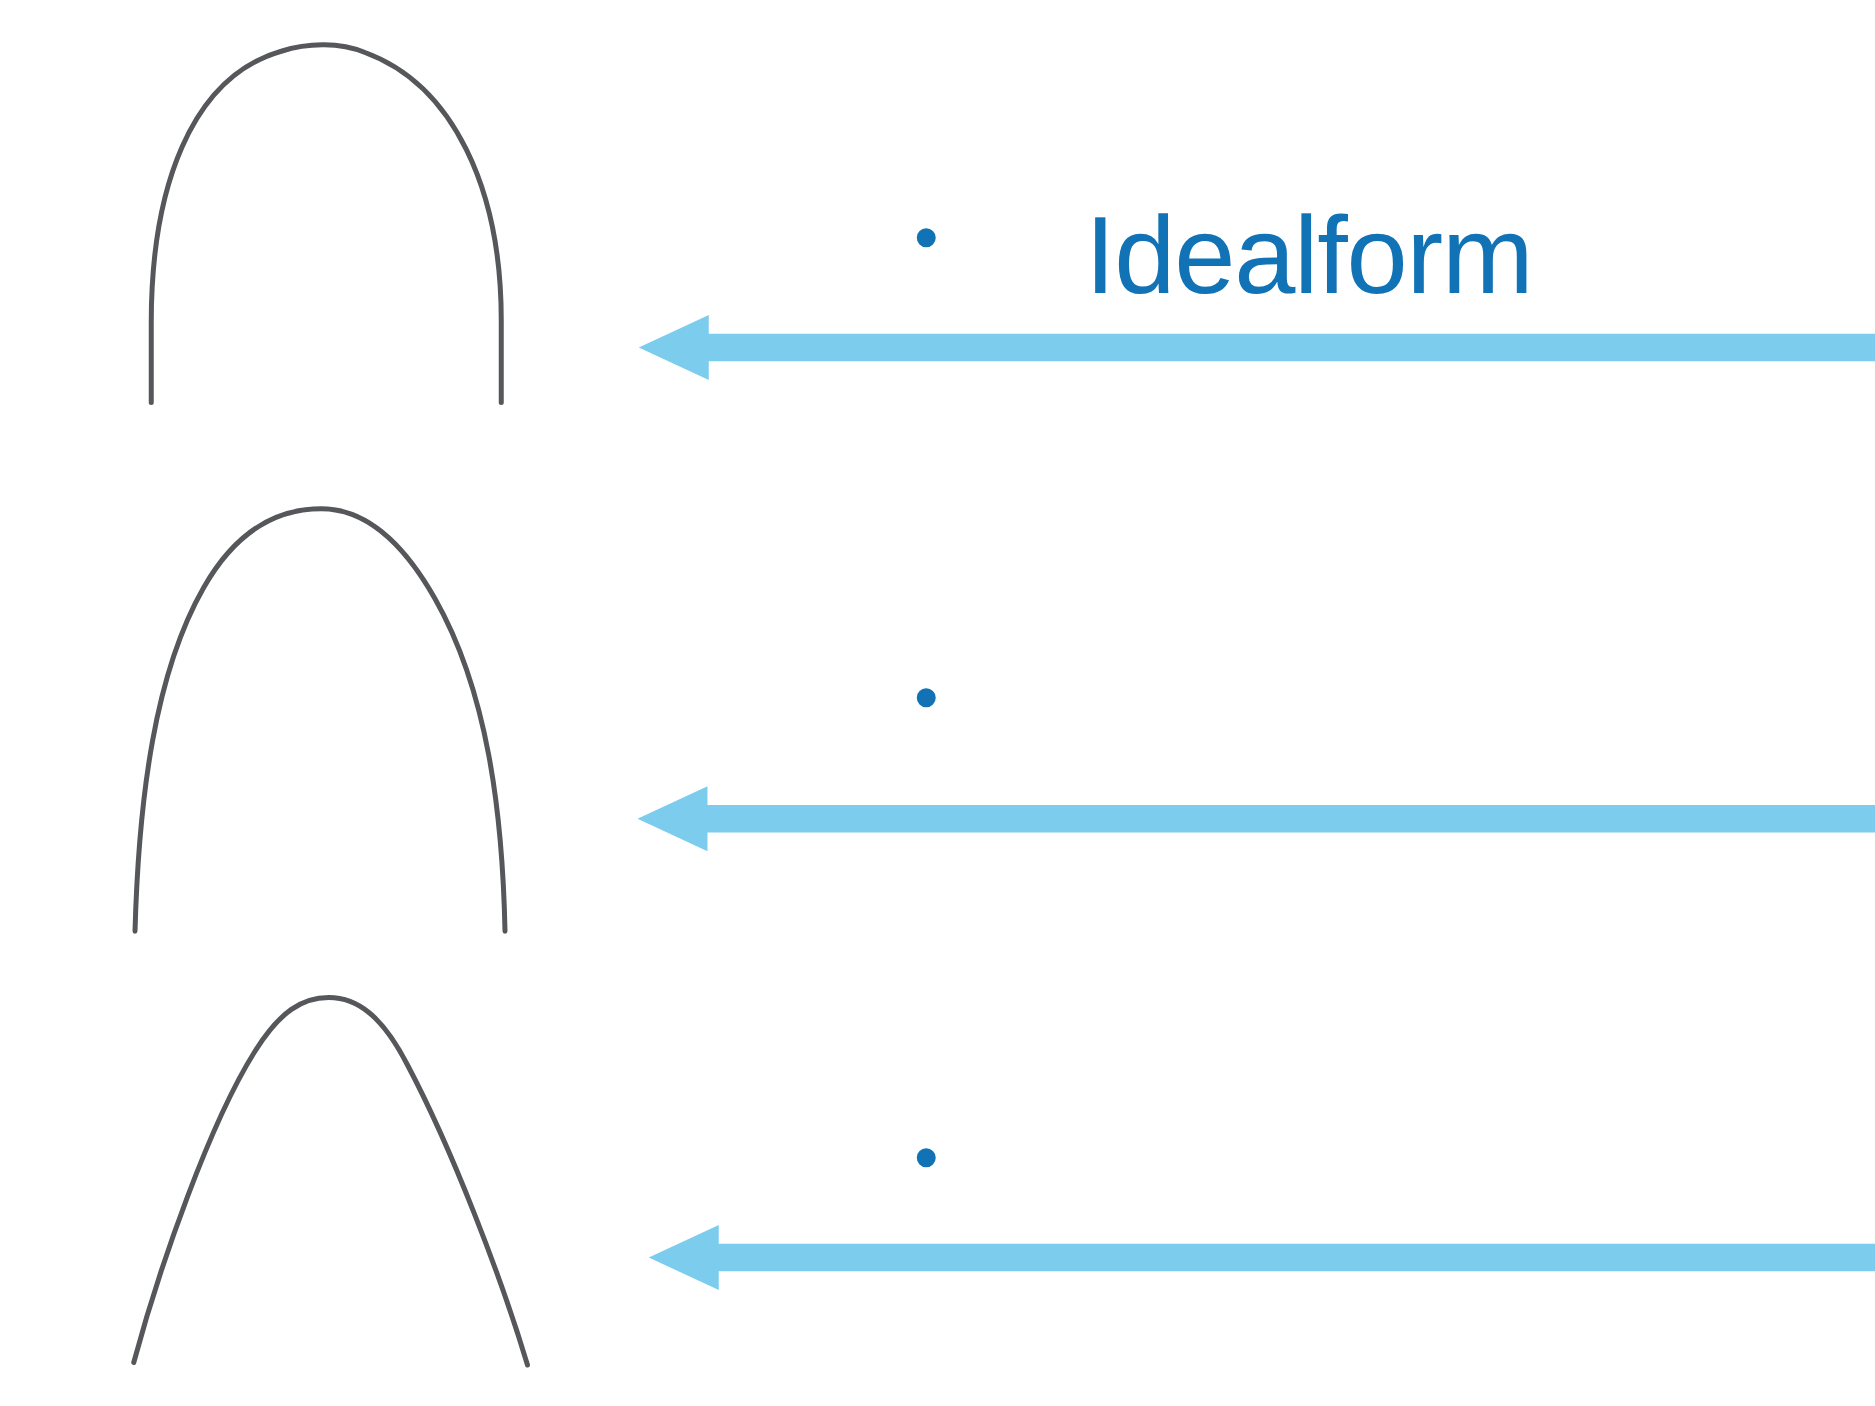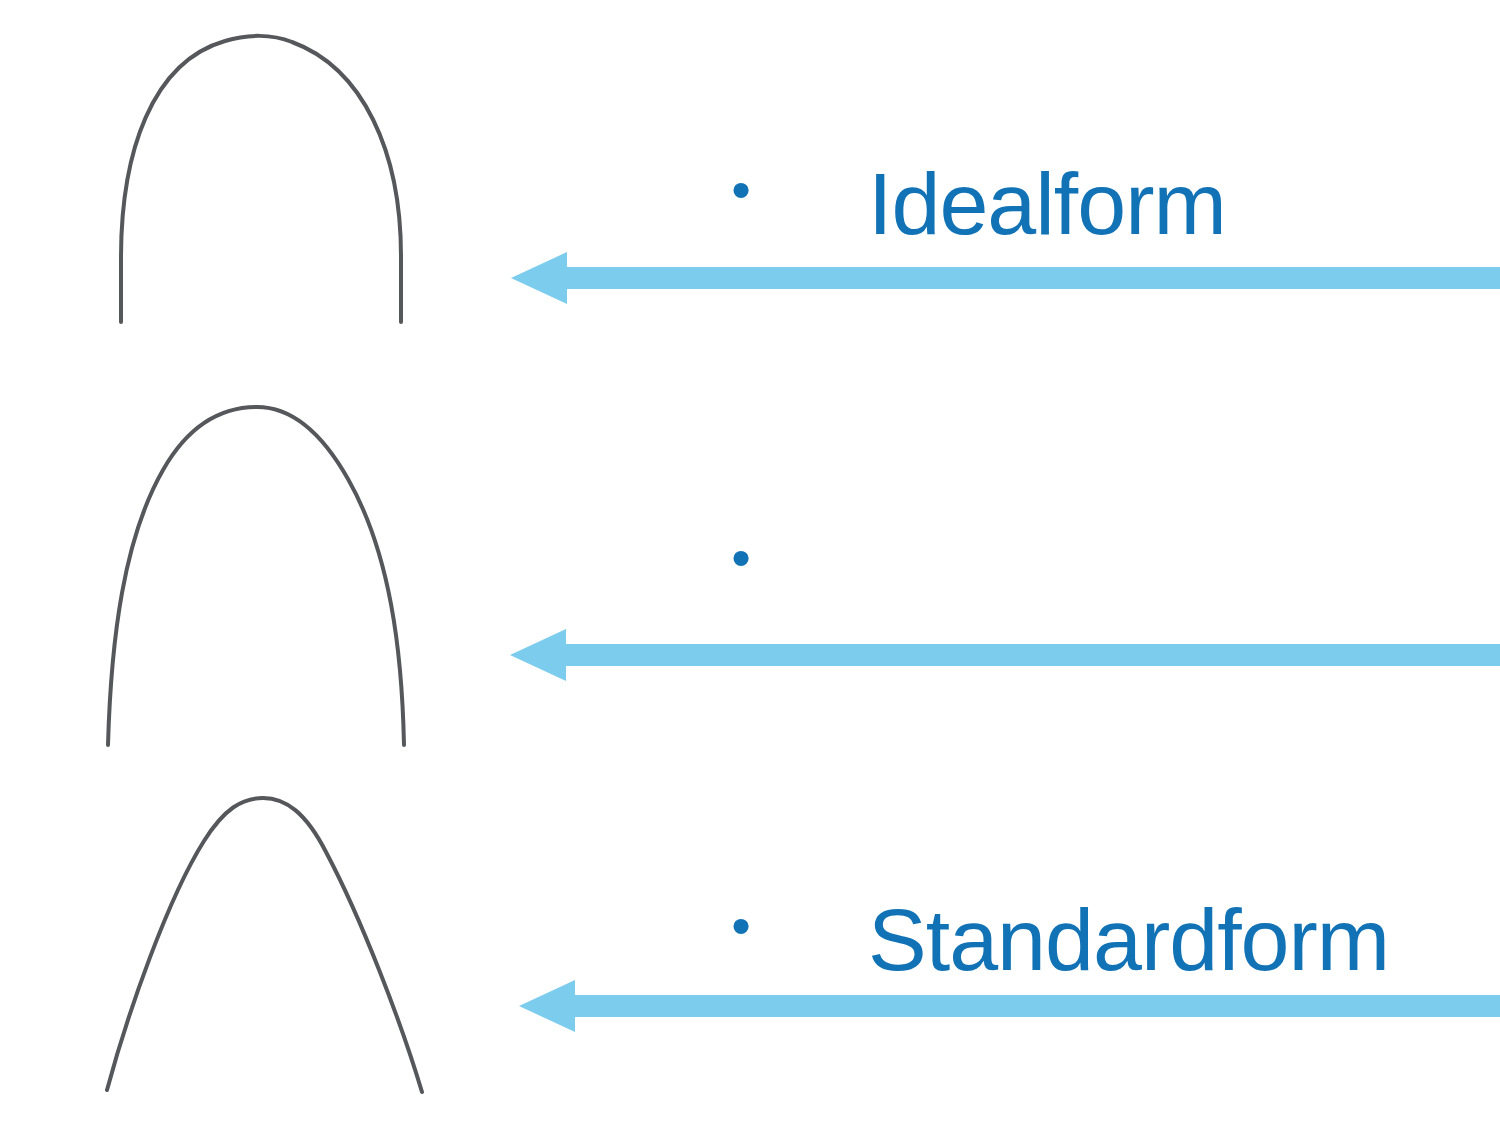--- a/index.html
+++ b/index.html
@@ -75,21 +75,20 @@
     <span class="bullet">•</span>
     <span class="label-text">Idealform</span>
   </div>
 
   <div class="label-row row-2">
     <span class="bullet">•</span>
   </div>
 
   <div class="label-row row-3">
     <span class="bullet">•</span>
-    <span class="label-text">Standardform</span>
   </div>
 
   <svg class="arrow arrow-1" width="990" height="52" viewBox="0 0 990 52" xmlns="http://www.w3.org/2000/svg" aria-hidden="true">
     <polygon points="0,26 56,0 56,15 990,15 990,37 56,37 56,52"></polygon>
   </svg>
 
   <svg class="arrow arrow-2" width="990" height="52" viewBox="0 0 990 52" xmlns="http://www.w3.org/2000/svg" aria-hidden="true">
     <polygon points="0,26 56,0 56,15 990,15 990,37 56,37 56,52"></polygon>
   </svg>
 

